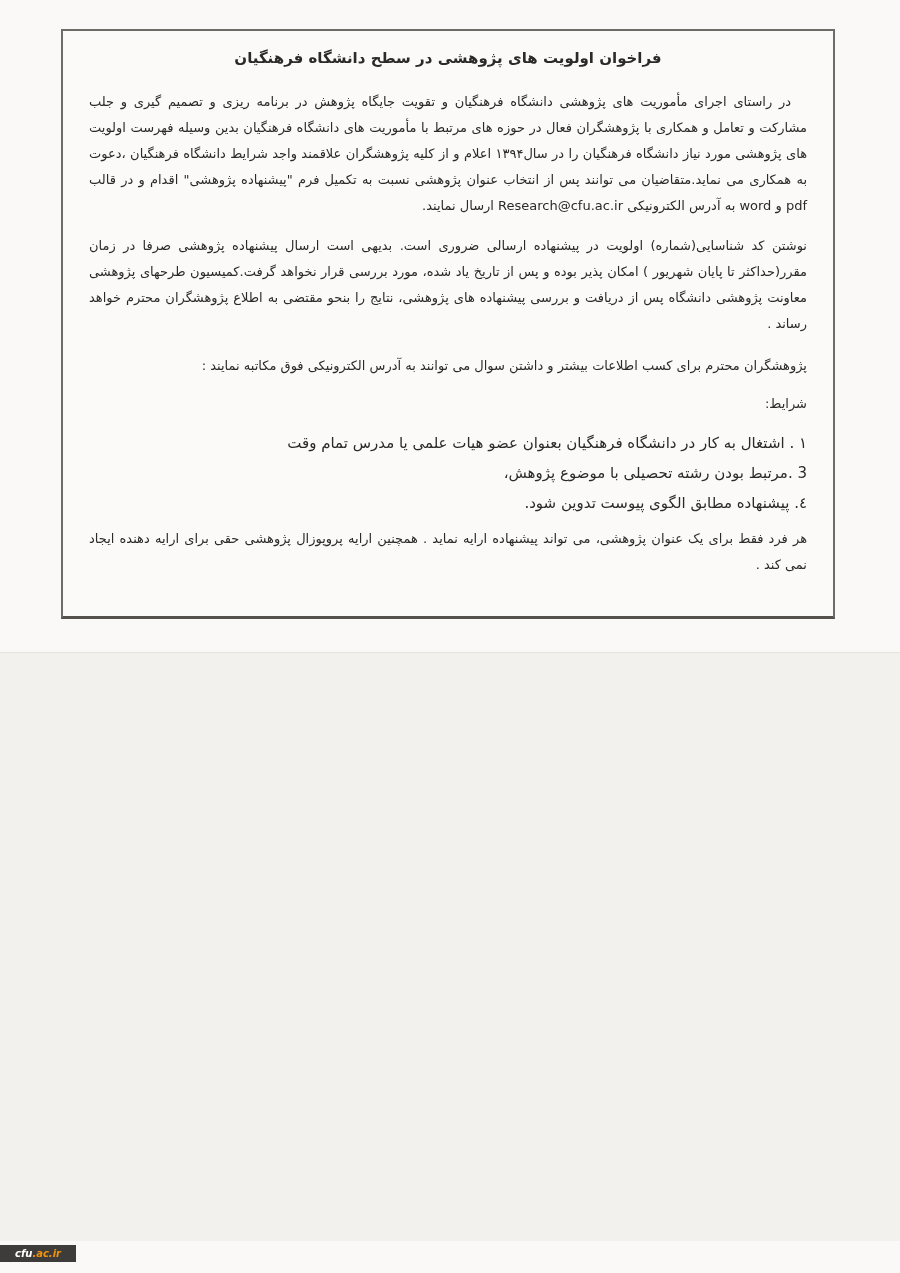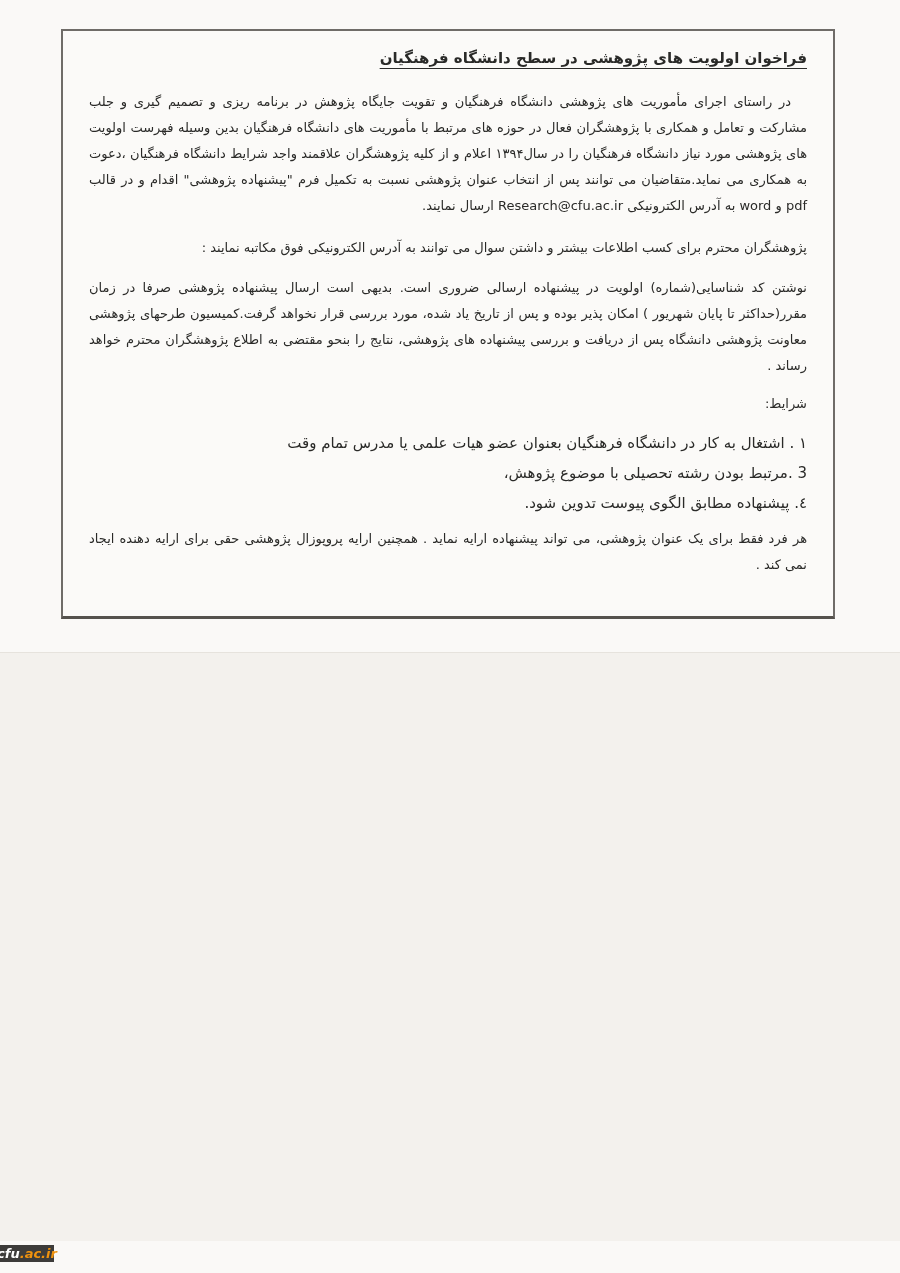--- a/index.html
+++ b/index.html
@@ -17,50 +17,50 @@
   
   .letter-box{
     position:absolute;left:61px;top:29px;width:774px;height:590px;
     box-sizing:border-box;
     border:2px solid #6f6c68;border-bottom:3px solid #55524d;
     background:#fbfaf8;
     padding:8px 26px 0 26px;
     direction:rtl;text-align:right;
   }
   .letter-title{
-    font-weight:bold;font-size:15px;
-    text-decoration:underline;text-underline-offset:5px;
+    text-align:center;font-weight:bold;font-size:15px;
+    text-underline-offset:5px;
     margin:6px 0 0 0;line-height:26px;
   }
   .para{font-size:13px;line-height:26px;margin:0;text-align:justify;}
   .p1{margin-top:18px;text-indent:16px;}
   .p2{margin-top:14px;}
   .p3{margin-top:16px;text-align:right;}
   .cond-label{margin-top:12px;font-size:13px;line-height:26px;}
   .cond{margin-top:4px;font-size:15px;line-height:26px;text-align:right;margin-bottom:0;}
   .note{margin-top:10px;}
   .signature{margin-top:6px;text-align:center;font-weight:bold;font-size:13.5px;line-height:24px;}
   
   .cfu-badge{
-    position:absolute;left:0;top:1245px;width:54px;height:17px;
+    position:absolute;left:0;top:1245px;width:76px;height:17px;
     display:flex;align-items:center;justify-content:center;
-    font-style:italic;font-weight:bold;font-size:13px;
+    font-style:italic;font-weight:bold;font-size:10px;
     font-family:"DejaVu Sans", sans-serif;
   }
   .cfu-brand{}
   .cfu-suffix{}
 </style>
 </head>
 <body>
 
 <div class="letter-box">
   <div class="letter-title">فراخوان اولویت های پژوهشی در سطح دانشگاه فرهنگیان</div>
   <p class="para p1">در راستای اجرای مأموریت های پژوهشی دانشگاه فرهنگیان و تقویت جایگاه پژوهش در برنامه ریزی و تصمیم گیری و جلب مشارکت و تعامل و همکاری با پژوهشگران فعال در حوزه های مرتبط با مأموریت های دانشگاه فرهنگیان بدین وسیله فهرست اولویت های  پژوهشی مورد نیاز دانشگاه فرهنگیان را در سال۱۳۹۴ اعلام و از کلیه پژوهشگران علاقمند واجد شرایط دانشگاه فرهنگیان ،دعوت به همکاری می نماید.متقاضیان می توانند پس از انتخاب عنوان پژوهشی نسبت به تکمیل فرم "پیشنهاده پژوهشی" اقدام و در قالب pdf  و word به آدرس الکترونیکی Research@cfu.ac.ir ارسال نمایند.</p>
+  <p class="para p2">نوشتن کد شناسایی(شماره) اولویت در پیشنهاده ارسالی ضروری است. بدیهی است ارسال پیشنهاده پژوهشی صرفا در زمان مقرر(حداکثر تا پایان شهریور ) امکان پذیر بوده و پس از تاریخ یاد شده، مورد بررسی قرار نخواهد گرفت.کمیسیون طرحهای پژوهشی معاونت پژوهشی دانشگاه پس از دریافت و بررسی پیشنهاده های پژوهشی، نتایج را بنحو مقتضی به اطلاع پژوهشگران محترم خواهد رساند .</p>
   <p class="para p3">پژوهشگران محترم برای کسب اطلاعات بیشتر و داشتن سوال می توانند به آدرس الکترونیکی فوق مکاتبه نمایند :</p>
-  <p class="para p2">نوشتن کد شناسایی(شماره) اولویت در پیشنهاده ارسالی ضروری است. بدیهی است ارسال پیشنهاده پژوهشی صرفا در زمان مقرر(حداکثر تا پایان شهریور ) امکان پذیر بوده و پس از تاریخ یاد شده، مورد بررسی قرار نخواهد گرفت.کمیسیون طرحهای پژوهشی معاونت پژوهشی دانشگاه پس از دریافت و بررسی پیشنهاده های پژوهشی، نتایج را بنحو مقتضی به اطلاع پژوهشگران محترم خواهد رساند .</p>
   <p class="cond-label">شرایط:</p>
   <p class="cond">۱ . اشتغال به کار در دانشگاه فرهنگیان بعنوان عضو هیات علمی یا مدرس تمام وقت</p>
   <p class="cond">3 .مرتبط بودن رشته تحصیلی با موضوع پژوهش،</p>
   <p class="cond">٤.  پیشنهاده مطابق الگوی پیوست تدوین شود.</p>
   <p class="para note">هر فرد فقط برای یک عنوان پژوهشی، می تواند پیشنهاده ارایه نماید . همچنین ارایه پروپوزال پژوهشی حقی برای ارایه دهنده ایجاد نمی کند .</p>
 </div>
 
 <div class="scan-bottom">
   
 </div>

